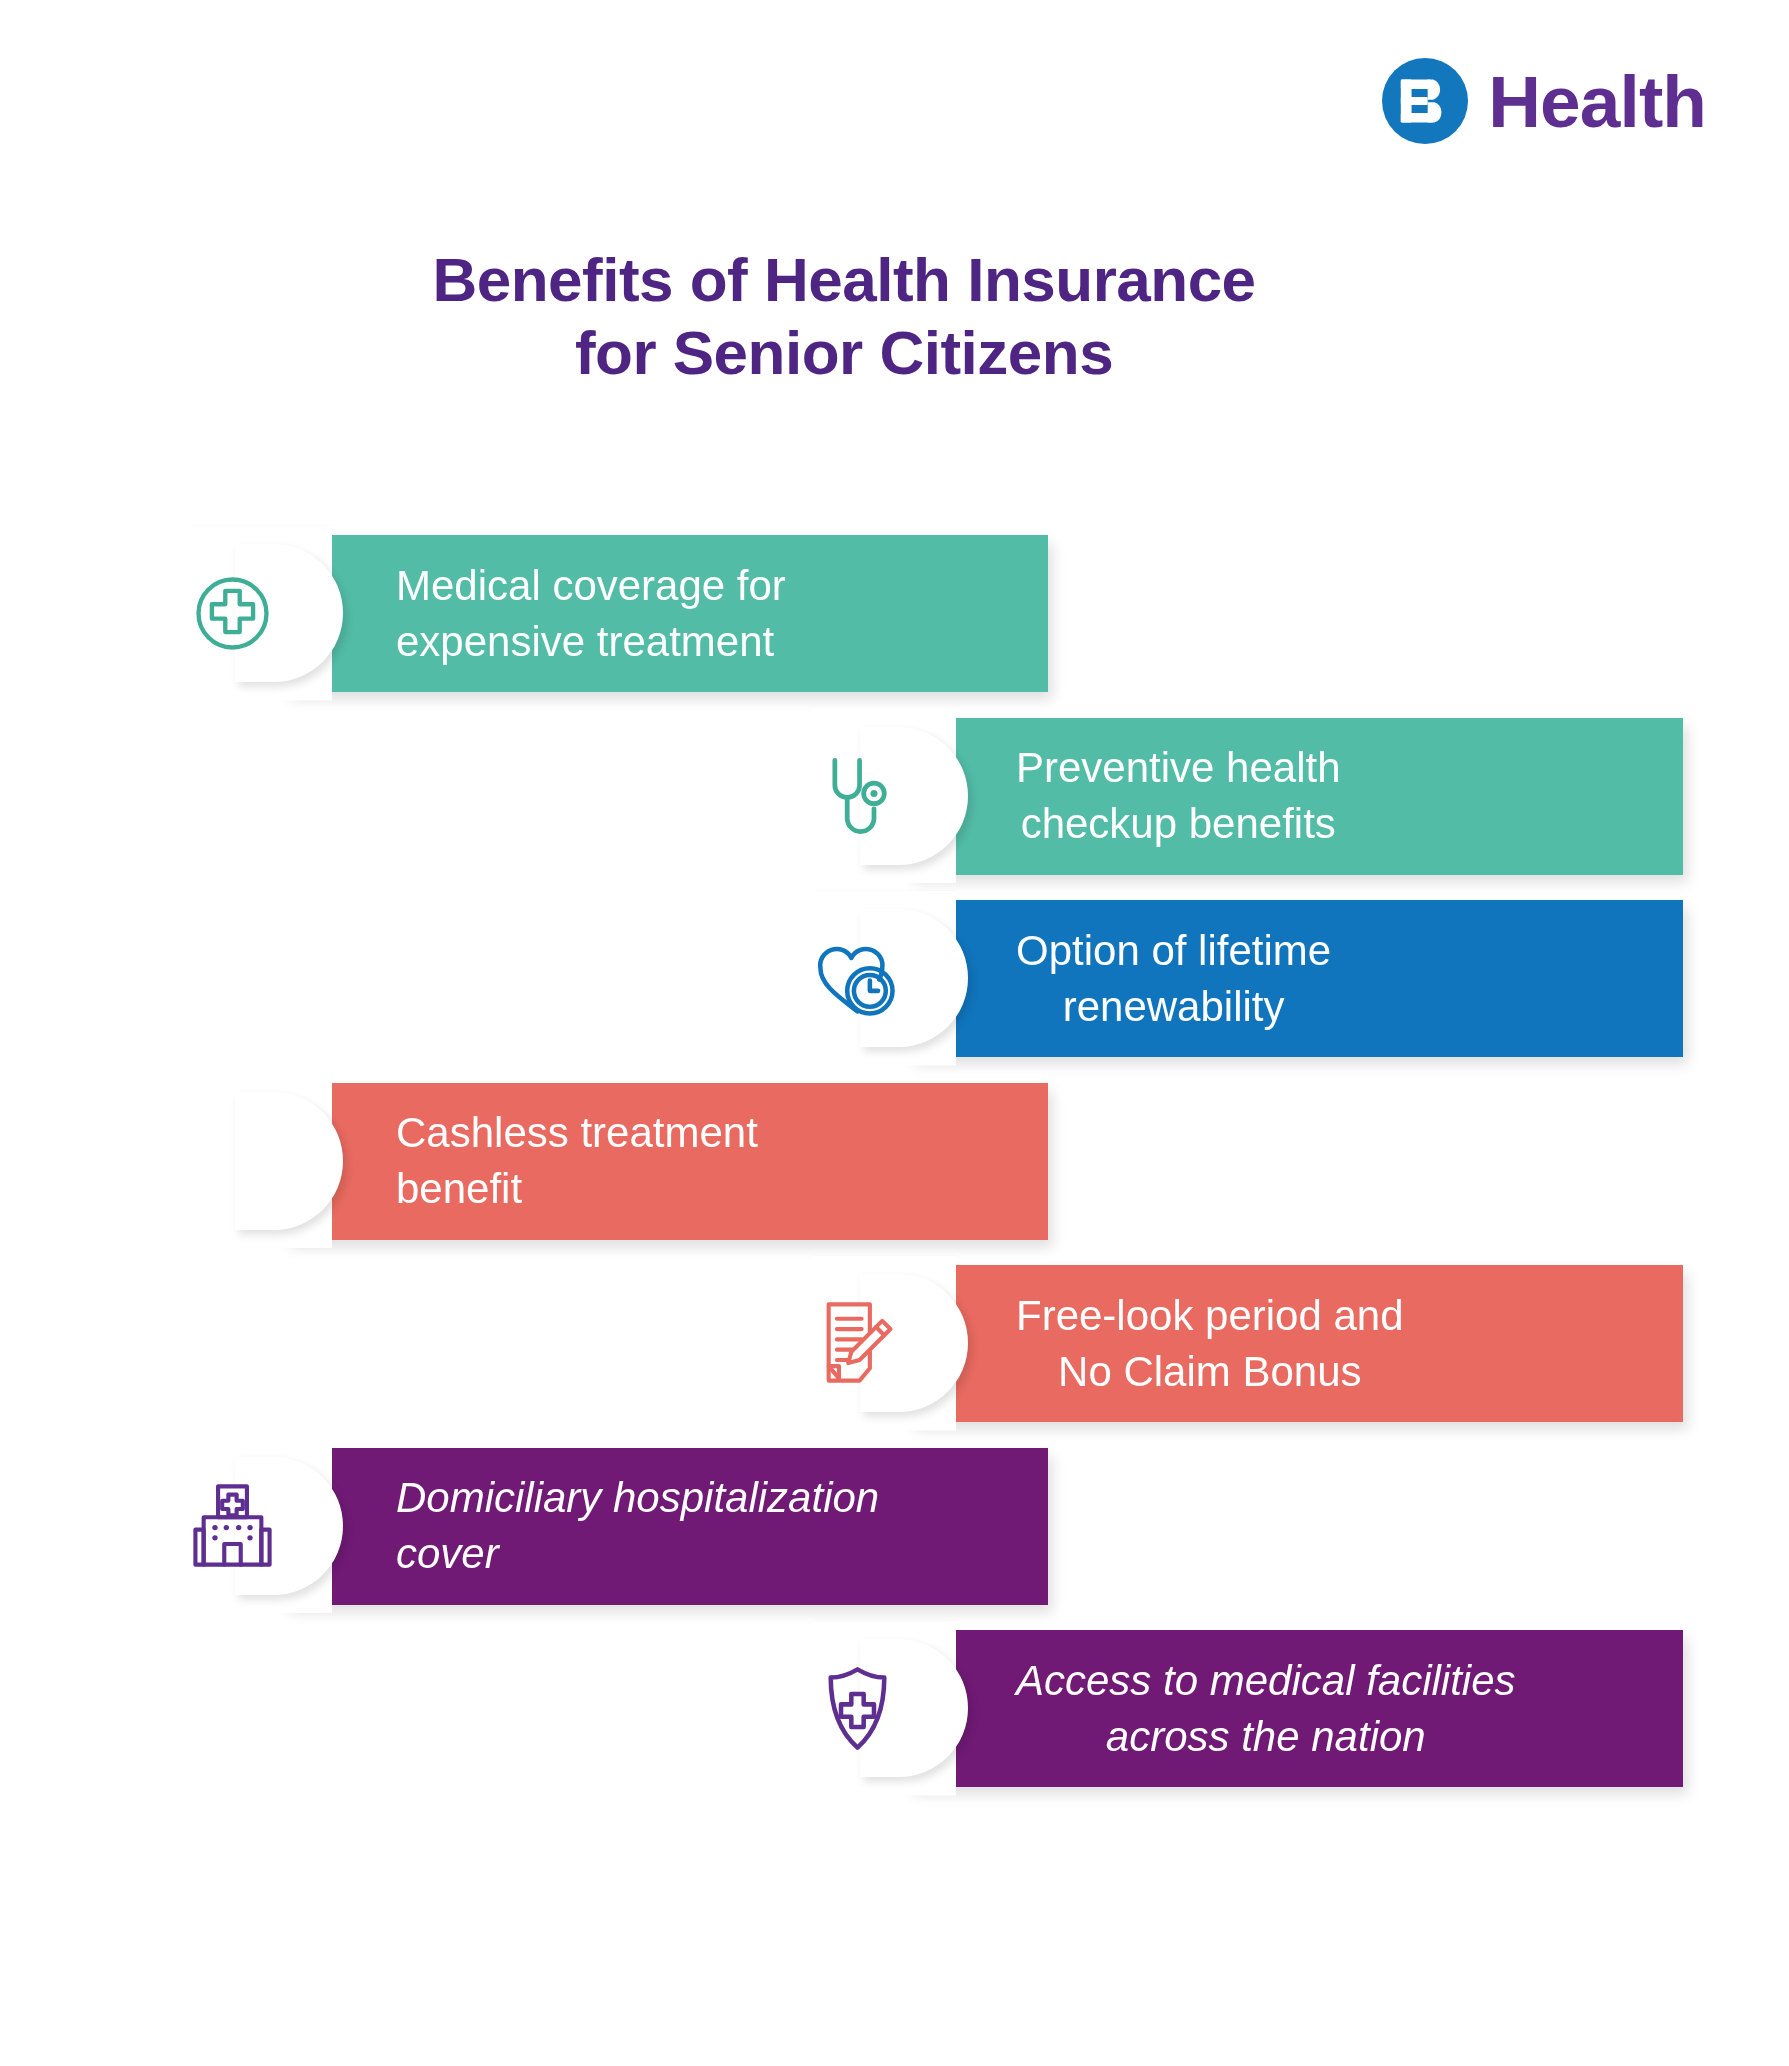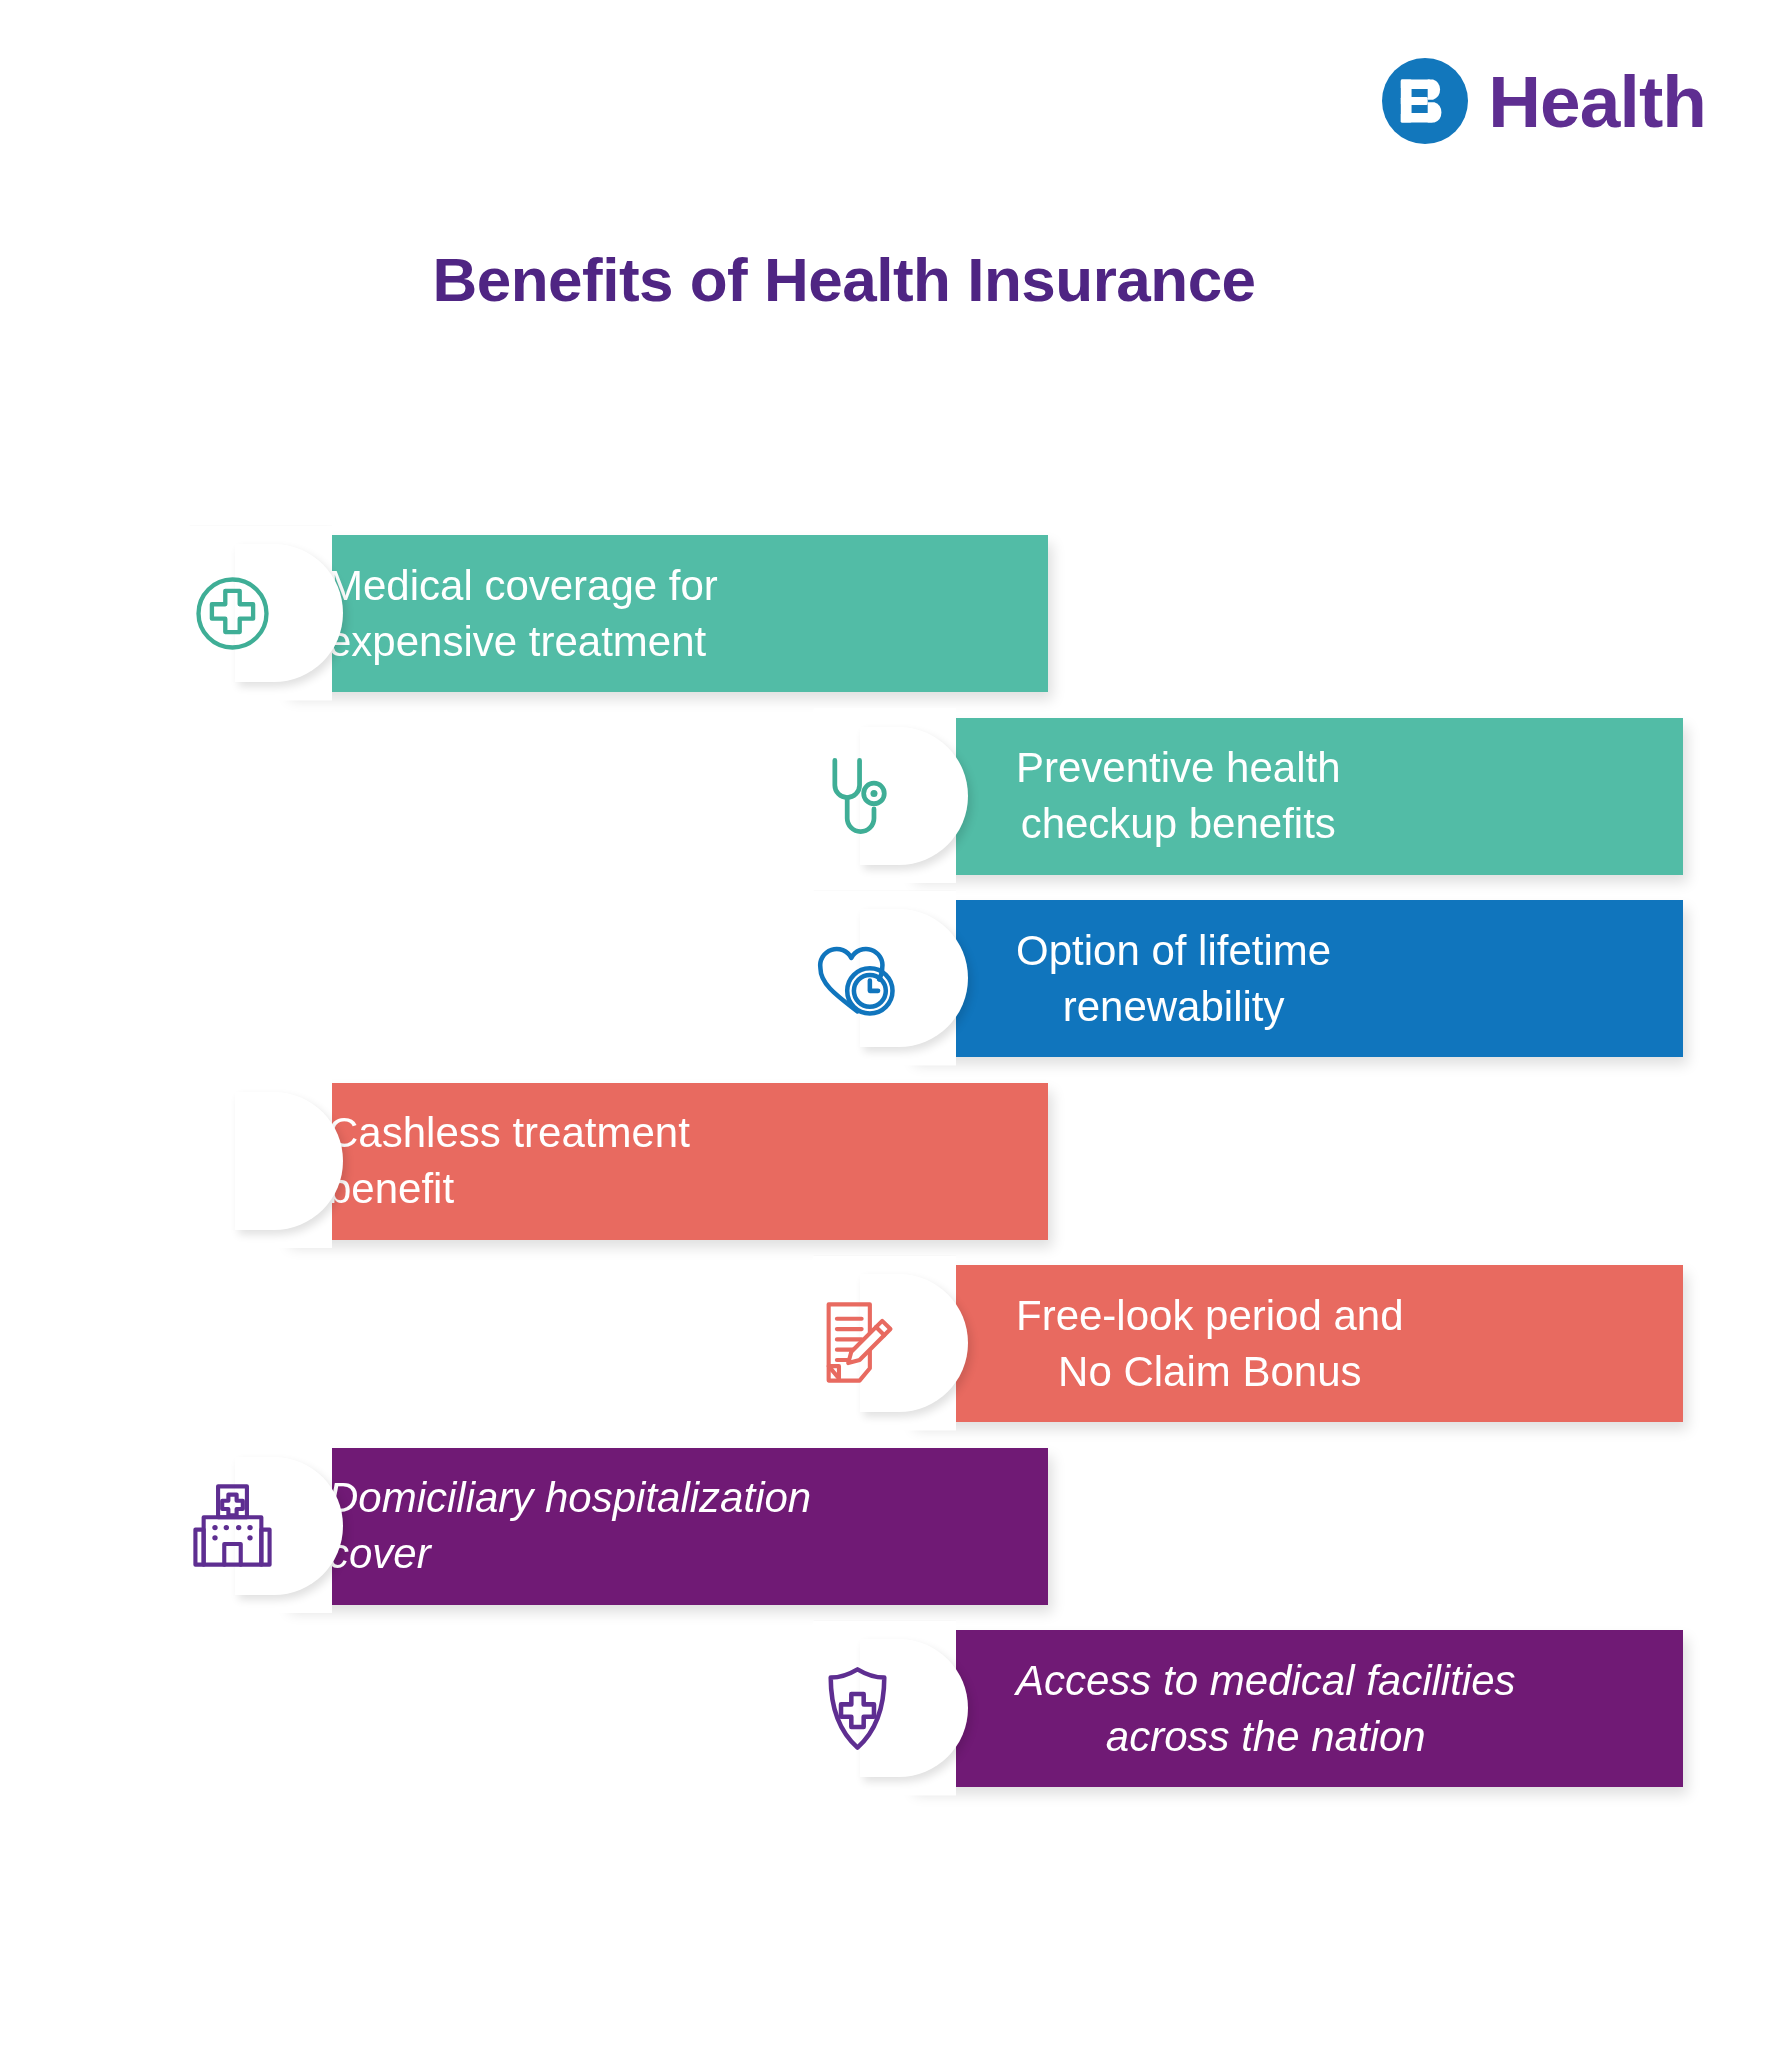--- a/index.html
+++ b/index.html
@@ -62,21 +62,21 @@
   .bar .text {
     color:#ffffff;
     font-size:42px;
     line-height:1.33;
     font-weight:400;
     white-space:pre-line;
   }
 
   
   .row.left  .bar { left:284px; width:764px; }
-  .row.left  .bar .text { margin-left:44px; }
+  .row.left  .bar .text { margin-left:112px; }
   
   .row.right .bar { left:909px; width:774px; }
   .row.right .bar .text { margin-left:107px;text-align:center; }
 
   
   .badge {
     position:absolute;
     top:7.5px;
     width:192px; height:175px;
     background:#ffffff;
@@ -131,20 +131,21 @@
         <path d="M34 16h4a8 8 0 0 1 0 15h-4z"></path>
         <path d="M34 33h5a8 8 0 0 1 0 15h-5z"></path>
       </g>
     </svg>
   </div>
   <div class="word">Health</div>
 </div>
 
 <div id="title">
   <span>Benefits of Health Insurance</span>
+  <span>for Senior Citizens</span>
 </div>
 
 <div id="rows">
 
   <div class="row left">
     <div class="bar c-teal">
       <div class="text">Medical coverage for
 expensive treatment</div>
     </div>
     <div class="badge"></div>

